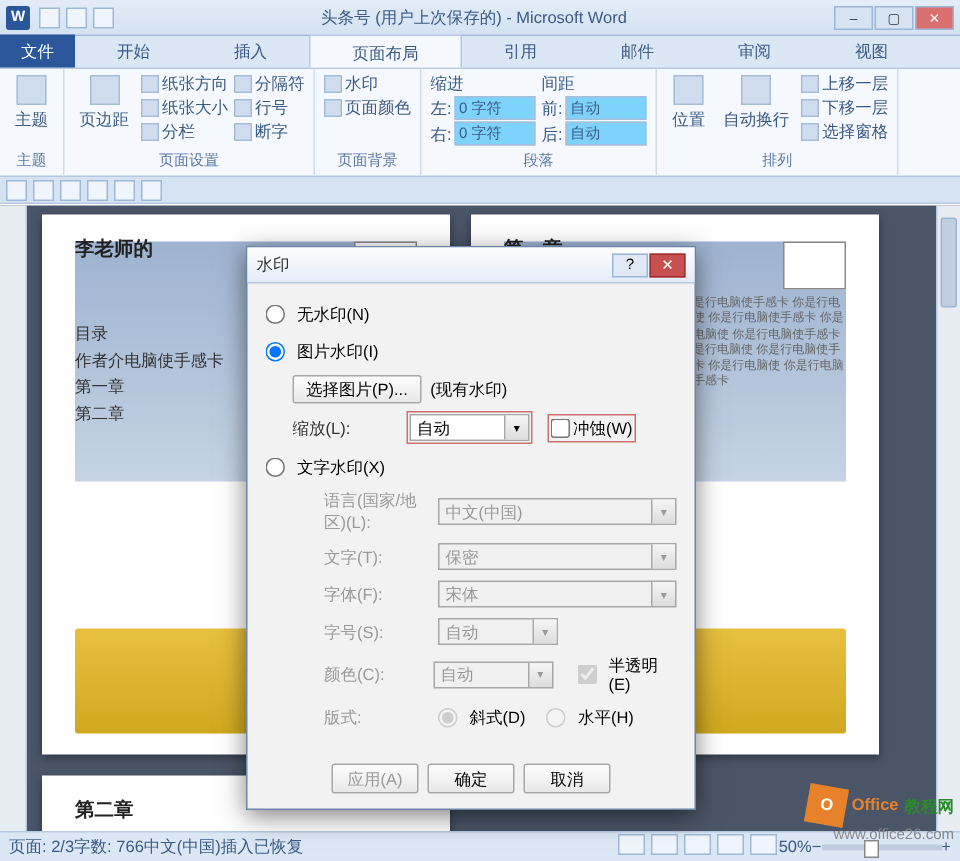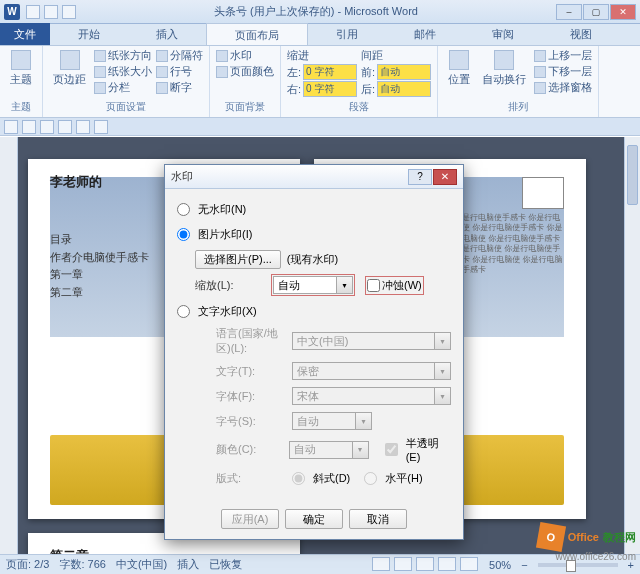--- a/index.html
+++ b/index.html
@@ -24,42 +24,42 @@
 
 .ribbon { height:72px; background:#f5f8fc; border-bottom:1px solid #b7c9e0; display:flex; }
 .group { border-right:1px solid #d0ddee; padding:2px 6px; display:flex; flex-direction:column; justify-content:space-between; }
 .group .label { text-align:center; color:#5a7aa5; font-size:10px; padding:1px 0; }
 .group .items { display:flex; gap:4px; align-items:flex-start; flex:1; }
 .bigbtn { display:flex; flex-direction:column; align-items:center; gap:2px; padding:2px 4px; color:#3b5a85; }
 .bigbtn .ic { width:20px; height:20px; background:#d0ddee; border:1px solid #a8bdd8; }
 .smallcol { display:flex; flex-direction:column; gap:1px; font-size:10px; color:#3b5a85; }
 .smallcol span { display:flex; align-items:center; gap:2px; }
 .smallcol .mi { width:12px; height:12px; background:#d0ddee; border:1px solid #a8bdd8; display:inline-block; }
-.spin { width:54px; height:16px; border:1px solid #a8bdd8; background:#fde047; font-size:10px; padding:0 2px; display:flex; align-items:center; }
+.spin { width:54px; height:16px; border:1px solid #a8bdd8; background:#7dd3fc; font-size:10px; padding:0 2px; display:flex; align-items:center; }
 
 
 .qrow { height:18px; background:#d6e3f3; border-bottom:1px solid #b7c9e0; display:flex; align-items:center; padding:0 4px; gap:4px; }
 .qrow span { width:14px; height:14px; border:1px solid #a0b8d8; background:#f0f5fb; }
 
 
 .docarea { position:absolute; top:137px; left:0; right:0; bottom:20px; background:#4a5568; display:flex; }
 .ruler-v { width:18px; background:#e8edf3; border-right:1px solid #b7c9e0; }
-.pages { flex:1; overflow:hidden; padding:22px 10px; display:flex; flex-wrap:wrap; gap:14px; }
+.pages { flex:1; overflow:hidden; padding:6px 10px; display:flex; flex-wrap:wrap; gap:14px; }
 .page { width:272px; height:360px; background:#fff; box-shadow:0 2px 6px rgba(0,0,0,.4); position:relative; padding:14px 22px; }
 .page .pic { position:absolute; top:18px; left:22px; right:22px; height:160px; background:linear-gradient(#9db3d0,#c5d3e4); }
 .page .logo { position:absolute; top:18px; right:22px; width:42px; height:32px; background:#fff; border:1px solid #888; }
 .page h3 { position:relative; z-index:2; font-size:13px; font-weight:bold; color:#222; margin-bottom:6px; }
 .page .toc { position:relative; z-index:2; margin-top:40px; font-size:10px; color:#333; line-height:1.6; }
 .page .body { position:absolute; top:54px; right:22px; width:110px; font-size:8px; color:#666; line-height:1.3; z-index:2; }
 .page .photo { position:absolute; bottom:14px; left:22px; right:22px; height:70px; background:linear-gradient(#e8c040,#d0a820); border-radius:2px; }
 .scroll-v { width:16px; background:#e8edf3; border-left:1px solid #b7c9e0; position:relative; }
 .scroll-v .thumb { position:absolute; top:8px; left:2px; right:2px; height:60px; background:#c0cde0; border:1px solid #9db6d8; border-radius:2px; }
 
 
-.status { position:absolute; bottom:0; left:0; right:0; height:20px; background:#dbe7f4; border-top:1px solid #b7c9e0; display:flex; align-items:center; padding:0 6px; gap:10px; color:#3b5a85; font-size:10px;justify-content:center; }
+.status { position:absolute; bottom:0; left:0; right:0; height:20px; background:#dbe7f4; border-top:1px solid #b7c9e0; display:flex; align-items:center; padding:0 6px; color:#3b5a85; font-size:10px;justify-content:center; }
 .status .spacer { flex:1; }
 .status .viewbtns span { width:18px; height:14px; border:1px solid #a0b8d8; background:#f0f5fb; display:inline-block; margin-right:1px; }
 .status .slider { width:80px; height:4px; background:#c0cde0; position:relative; }
 .status .slider::after { content:''; position:absolute; top:-3px; left:28px; width:8px; height:10px; background:#fff; border:1px solid #888; }
 
 
 .dialog { position:absolute; top:164px; left:164px; width:300px; background:#f2f2f2; border:1px solid #6a85a8; box-shadow:0 4px 16px rgba(0,0,0,.5); z-index:50; }
 .dlg-title { height:24px; background:linear-gradient(#fefefe,#e4ecf7); display:flex; align-items:center; padding:0 6px; border-bottom:1px solid #b7c9e0; }
 .dlg-title .t { flex:1; color:#333; }
 .dlg-title .btns { display:flex; gap:1px; }

